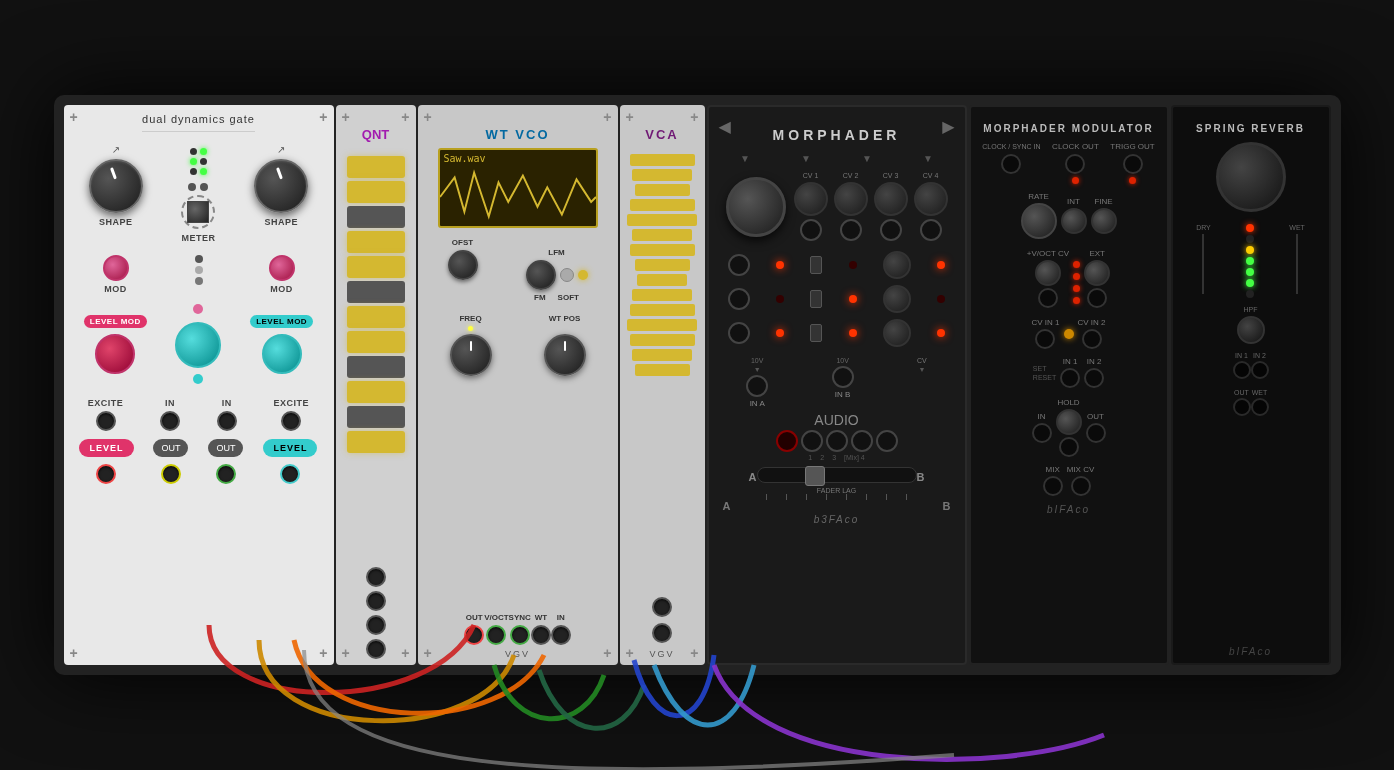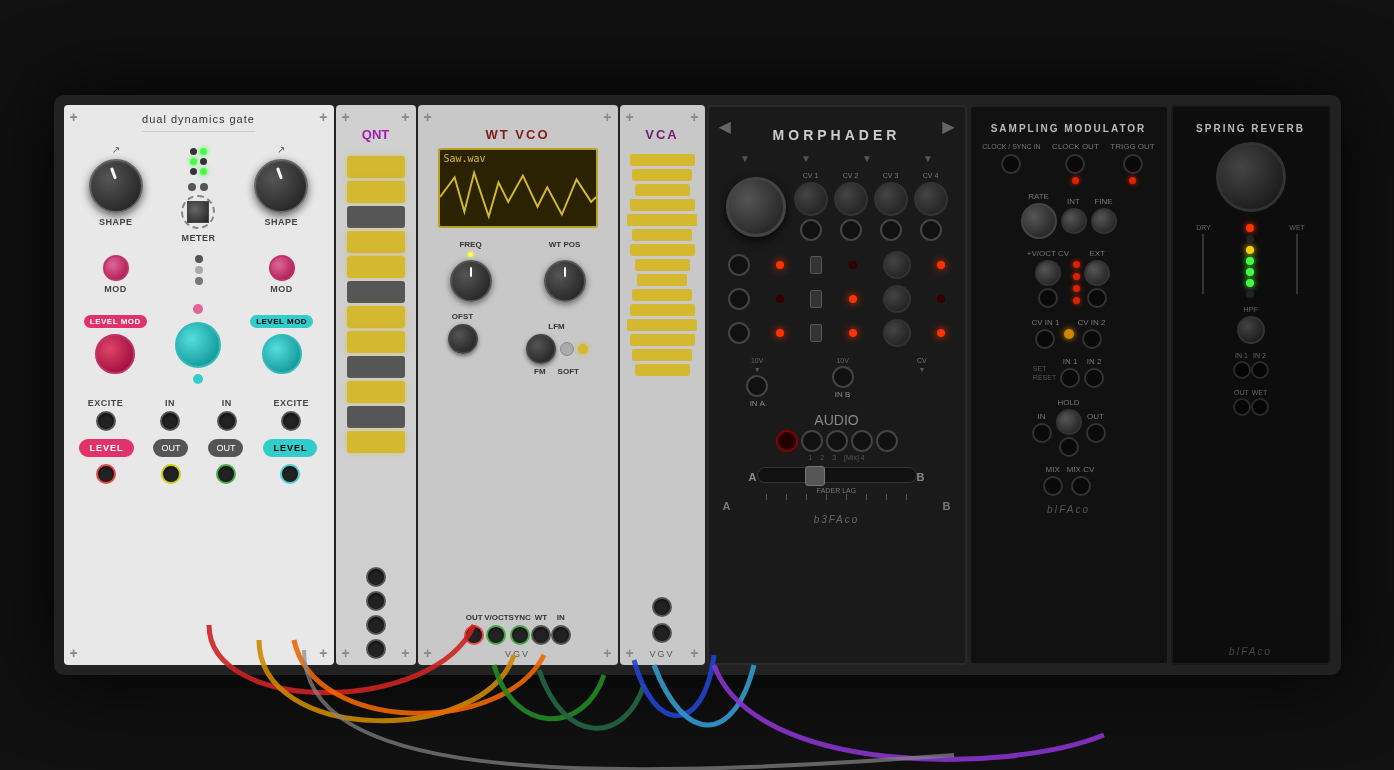--- a/index.html
+++ b/index.html
@@ -315,21 +315,21 @@
       height: 560px;
       border-radius: 4px;
       padding: 6px;
       position: relative;
     }
 
     .wtvco-title {
       text-align: center;
       font-size: 13px;
       font-weight: bold;
-      color: #7f1d1d;
+      color: #0369a1;
       letter-spacing: 2px;
       margin: 16px 0 6px;
     }
 
     .wtvco-display {
       background: #2a2200;
       border: 2px solid #b8a020;
       border-radius: 3px;
       width: 160px;
       height: 80px;
@@ -885,49 +885,49 @@
       <span class="corner-plus corner-tr">+</span>
       <div class="wtvco-title">WT VCO</div>
 
       <div class="wtvco-display">
         <div class="wtvco-filename">Saw.wav</div>
         <svg class="wtvco-wave-svg" viewBox="0 0 160 60">
           <polyline points="0,30 15,10 25,45 35,5 50,50 60,15 70,35 85,8 100,40 110,20 125,48 140,12 155,35 160,30" fill="none" stroke="#d4b830" stroke-width="2"></polyline>
         </svg>
       </div>
 
-      <div class="wtvco-controls-row">
-        <div class="control-col">
-          <div class="ctrl-label">FREQ</div>
-          <div class="led-yellow-small"></div>
-          <div class="knob knob-medium"></div>
-        </div>
-        <div class="control-col">
-          <div class="ctrl-label">WT POS</div>
-          <div style="width:5px;height:5px;"></div>
-          <div class="knob knob-medium"></div>
-        </div>
-      </div>
-
       <div class="wtvco-controls-row" style="margin-top:4px;">
         <div class="control-col">
           <div class="ctrl-label">OFST</div>
           <div class="knob knob-small"></div>
         </div>
         <div class="control-col" style="margin-top:10px;">
           <div class="ctrl-label">LFM</div>
           <div style="display:flex; gap:4px; align-items:center;">
             <div class="knob knob-small"></div>
             <div style="width:14px;height:14px;border-radius:50%;background:#aaa;border:1px solid #888;"></div>
             <div style="width:10px;height:10px;border-radius:50%;background:#d4b830;box-shadow:0 0 6px #d4b830;"></div>
           </div>
           <div style="display:flex; gap:12px;">
             <div class="ctrl-label">FM</div>
             <div class="ctrl-label">SOFT</div>
           </div>
+        </div>
+      </div>
+
+      <div class="wtvco-controls-row">
+        <div class="control-col">
+          <div class="ctrl-label">FREQ</div>
+          <div class="led-yellow-small"></div>
+          <div class="knob knob-medium"></div>
+        </div>
+        <div class="control-col">
+          <div class="ctrl-label">WT POS</div>
+          <div style="width:5px;height:5px;"></div>
+          <div class="knob knob-medium"></div>
         </div>
       </div>
 
       <div style="margin-top:auto;">
         <div style="display:flex; justify-content:space-around; width:100%; margin-bottom:4px;">
           <div class="control-col">
             <div class="ctrl-label">OUT</div>
             <div class="jack jack-red"></div>
           </div>
           <div class="control-col">
@@ -1124,21 +1124,21 @@
 
       <div style="display:flex; justify-content:space-between; width:100%; padding:0 8px;">
         <div style="font-size:11px;color:#777;font-weight:bold;">A</div>
         <div style="font-size:11px;color:#777;font-weight:bold;">B</div>
       </div>
 
       <div class="morph-bifaco">b3FAco</div>
     </div>
 
     <div class="module module-sm">
-      <div class="sm-title">SAMPLING MODULATOR</div>
+      <div class="sm-title">MORPHADER MODULATOR</div>
 
       <div style="display:flex; justify-content:space-around; width:100%; margin-top:4px;">
         <div style="display:flex; flex-direction:column; align-items:center; gap:3px;">
           <div class="sm-label" style="font-size:7px;writing-mode:horizontal-tb;text-align:center;line-height:1.3;">cLocK / SYNC IN</div>
           <div class="sm-jack"></div>
         </div>
         <div style="display:flex; flex-direction:column; align-items:center; gap:3px;">
           <div class="sm-label">CLOCK OUT</div>
           <div class="sm-jack"></div>
           <div class="sm-red-led"></div>

